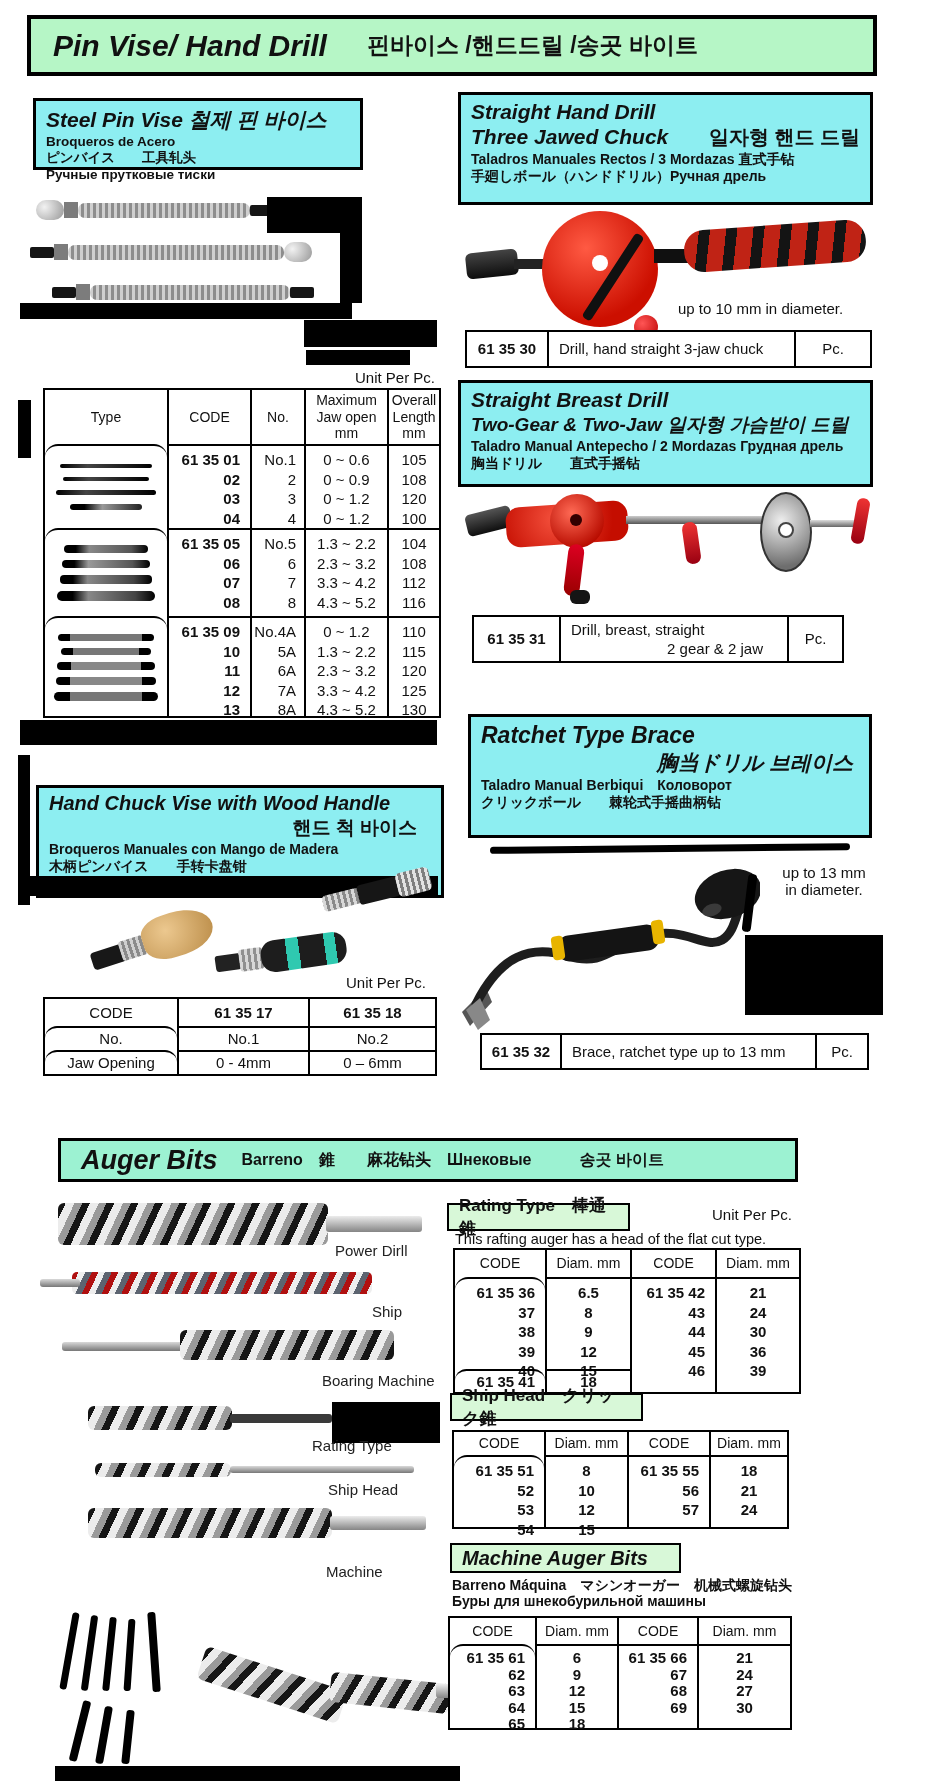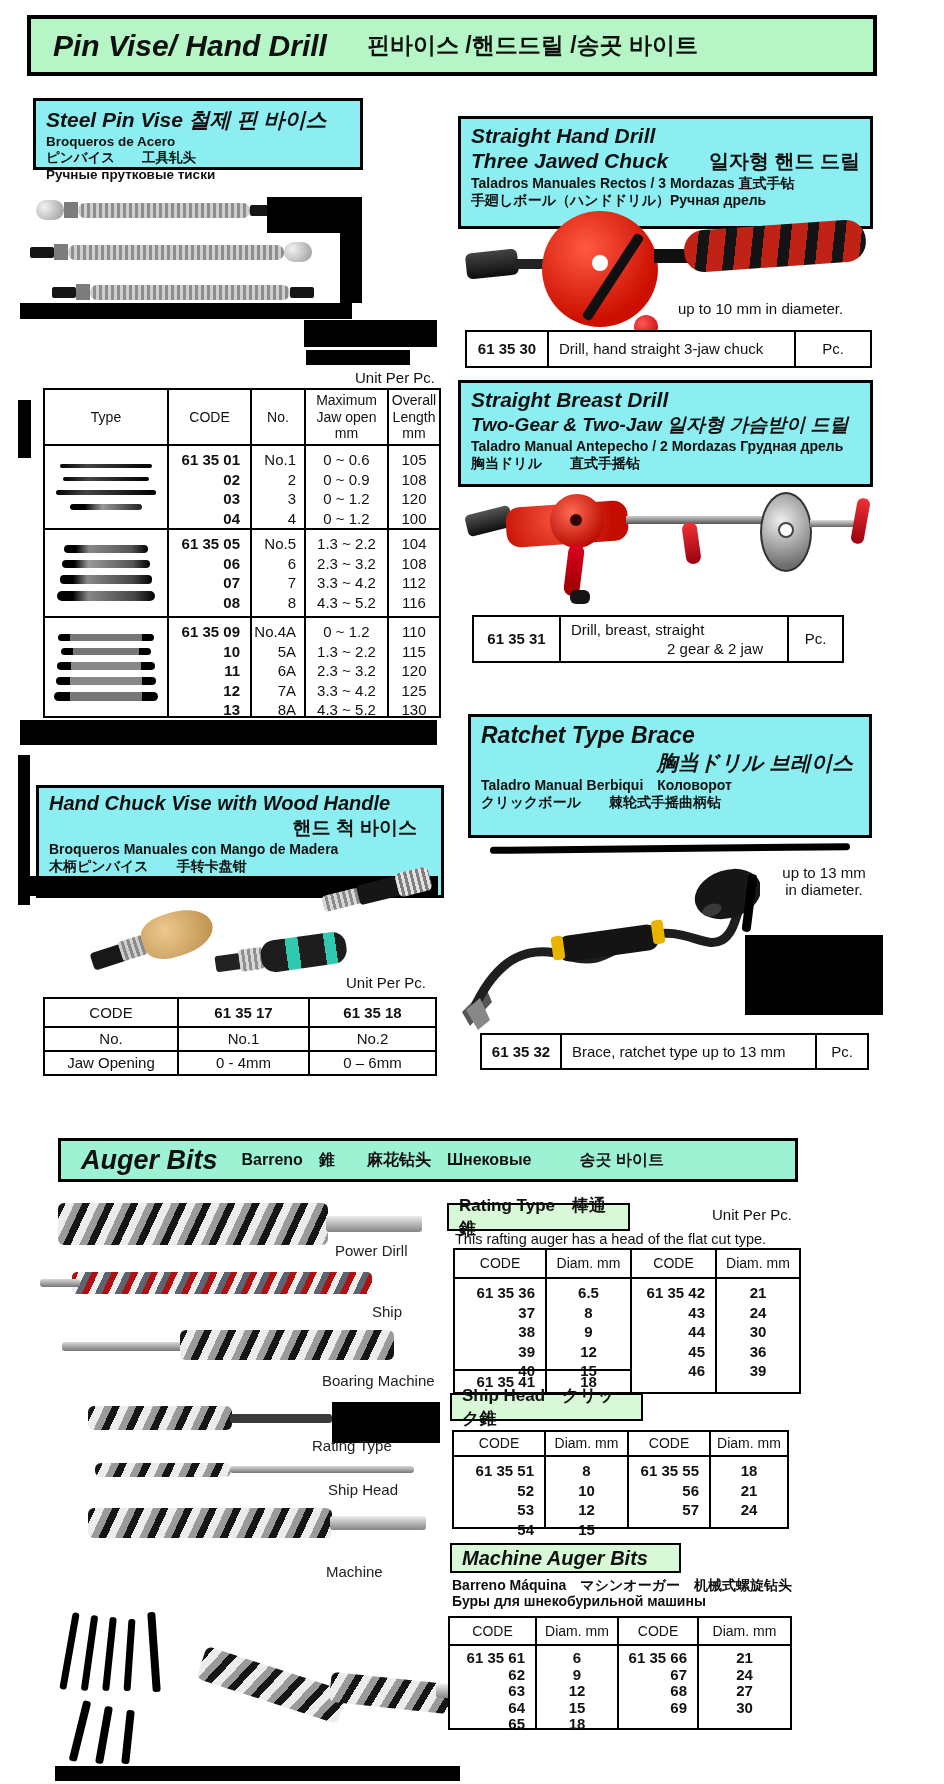--- a/index.html
+++ b/index.html
@@ -11,21 +11,21 @@
   .b{font-weight:bold;}
   
   .banner{background:#b6f6c6;border:4px solid #000;display:flex;align-items:center;gap:40px;padding:0 22px;box-sizing:border-box;}
   .cyan{background:#8deef1;border:3px solid #000;box-sizing:border-box;padding:5px 10px;}
   .palegreen{background:#d8f8d8;border:2px solid #000;box-sizing:border-box;display:flex;align-items:center;padding:0 10px;}
   .augbanner{background:#9cf2d2;border:3px solid #000;box-sizing:border-box;display:flex;align-items:center;gap:24px;padding:0 20px;}
   
   .grid{position:absolute;display:grid;border:2px solid #000;background:#fff;box-sizing:content-box;}
   .cell{border-left:2px solid #000;border-top:2px solid #000;display:flex;align-items:center;justify-content:center;
         font-size:15px;line-height:1.3;white-space:pre-line;text-align:center;box-sizing:border-box;padding:2px 4px;}
-  .cell.fc{border-left:none;}
+  .cell.fc{border-left:none;border-radius:13px;}
   .cell.fr{border-top:none;}
   .cell.nt{border-top:none;}
   .cell.hd{font-size:14px;line-height:1.18;}
   .cell.codecol{justify-content:flex-end;text-align:right;font-weight:bold;padding-right:10px;align-items:flex-start;padding-top:4px;}
   .cell.topal{align-items:flex-start;padding-top:4px;}
   .cell.left{justify-content:flex-start;text-align:left;padding-left:10px;}
   
   .vise{display:flex;align-items:center;position:absolute;}
   .vcap{width:28px;height:20px;border-radius:10px;background:radial-gradient(circle at 30% 35%,#f2f2f2,#969696);}
   .vnut{width:14px;height:16px;background:#7c7c7c;}
@@ -205,21 +205,21 @@
     <div class="cell fr b">61 35 17</div>
     <div class="cell fr b">61 35 18</div>
     <div class="cell fc">No.</div>
     <div class="cell">No.1</div>
     <div class="cell">No.2</div>
     <div class="cell fc">Jaw Opening</div>
     <div class="cell">0 - 4mm</div>
     <div class="cell">0 – 6mm</div>
   </div>
 
-  <div class="abs cyan" style="left:458px;top:92px;width:415px;height:113px;margin-top:24px;">
+  <div class="abs cyan" style="left:458px;top:92px;width:415px;height:113px;">
     <div class="it" style="font-size:21px;">Straight Hand Drill</div>
     <div style="display:flex;justify-content:space-between;align-items:baseline;">
       <span class="it" style="font-size:21px;">Three Jawed Chuck</span>
       <span class="b" style="font-size:20px;">일자형 핸드 드릴</span>
     </div>
     <div class="subline" style="font-size:14px;">Taladros Manuales Rectos / 3 Mordazas 直式手钻</div>
     <div class="subline" style="font-size:14px;">手廻しボール（ハンドドリル）Ручная дрель</div>
   </div>
 
   <div class="abs" style="left:458px;top:207px;width:416px;height:120px;">

